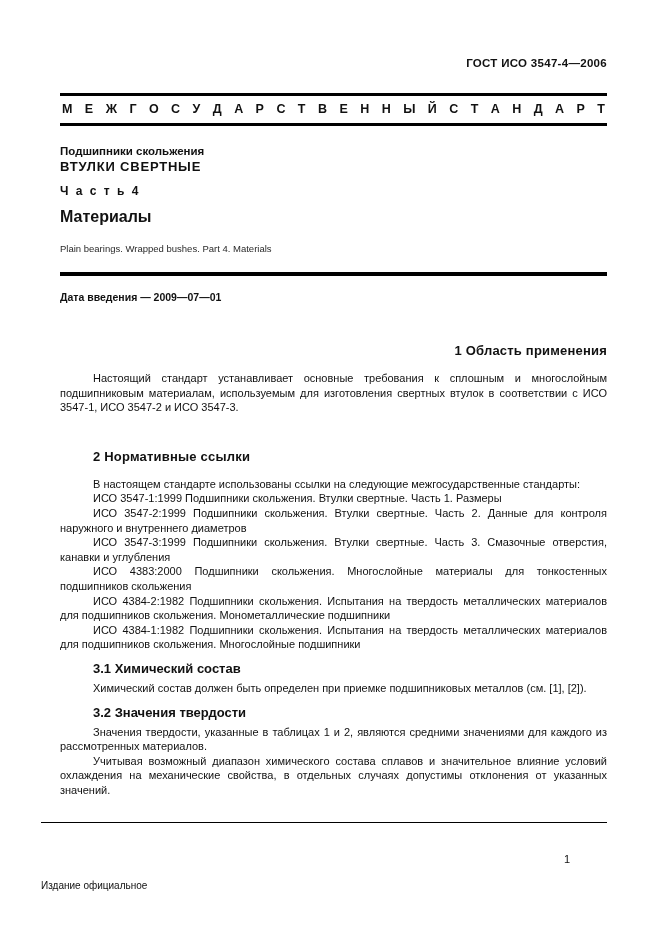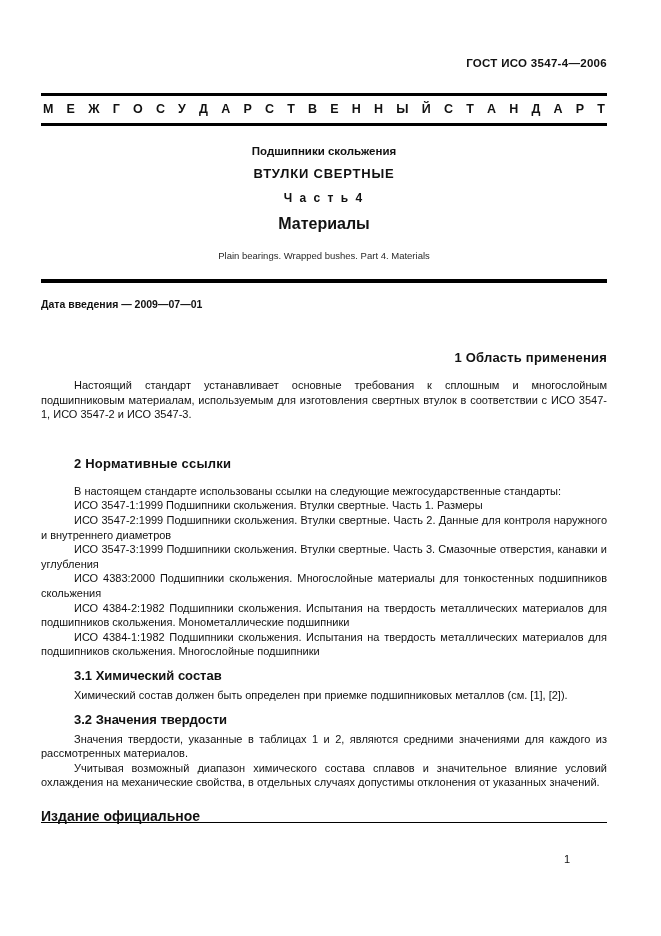--- a/index.html
+++ b/index.html
@@ -4,44 +4,44 @@
 <style>
   * { margin:0; padding:0; box-sizing:border-box; }
   html, body { background:#ffffff; }
   body {
     width:661px; height:936px;
     font-family:"Liberation Sans", sans-serif;
     color:#111;
     position:relative;
     overflow:hidden;
   }
-  .page { position:relative; width:648px; height:936px; padding:57px 41px 0 41px; }
+  .page { position:relative; width:648px; height:936px; padding:57px 41px 0 60px; }
 
   .doc-number {
     text-align:right;
     font-size:11.5px;
     font-weight:700;
     letter-spacing:0.3px;
   }
 
   .banner {
     margin-top:24px;
     border-top:3.5px solid #000;
     border-bottom:3.5px solid #000;
     padding:6px 2px 7px 2px;
     font-size:12.5px;
     font-weight:700;
     text-align:justify;
     text-align-last:justify;
     white-space:normal;
   }
 
-  .title-block { text-align:center; }
+  .title-block { }
   .t-group { margin-top:19px; font-size:11.5px; font-weight:700; }
-  .t-title { margin-top:9px; font-size:13px;   font-weight:700; letter-spacing:0.8px; }
+  .t-title { margin-top:2px; font-size:13px;   font-weight:700; letter-spacing:0.8px; }
   .t-part  { margin-top:10px; font-size:12px;   font-weight:700; letter-spacing:2px; }
   .t-sub   { margin-top:10px; font-size:16px;   font-weight:700; }
   .t-en    { margin-top:17px; font-size:9.5px;  color:#2a2a2a; }
 
   .rule-thick { margin-top:18px; height:4px; background:#000; }
 
   .date {
     margin-top:15px;
     text-align:left;
     font-size:10.5px;
@@ -71,23 +71,23 @@
   .p.ref { margin:0; }
 
   .footer-rule {
     position:absolute;
     left:41px; right:41px;
     top:822px;
     border-top:1.5px solid #000;
   }
   .official {
     position:absolute;
-    left:41px; top:808px;
-    font-size:14px;
-    font-weight:700;
+    left:41px; top:880px;
+    font-size:10px;
+    font-weight:400;
   }
   .page-num {
     position:absolute;
     right:78px; top:853px;
     font-size:11px;
   }
 </style>
 </head>
 <body>
 

